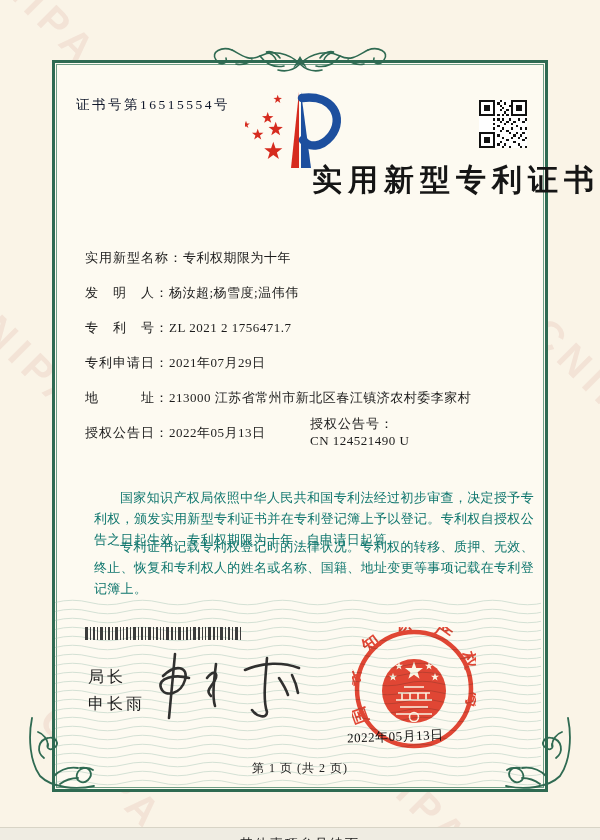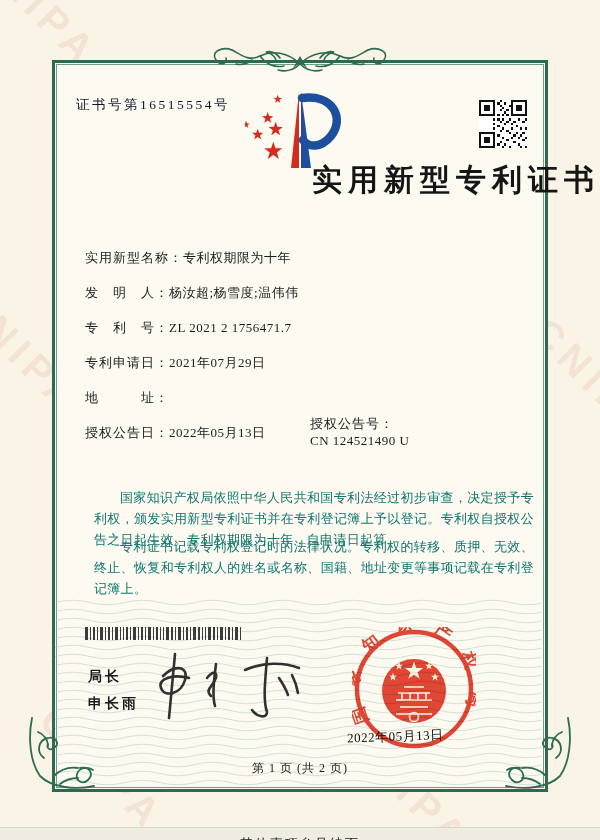--- a/index.html
+++ b/index.html
@@ -17,21 +17,21 @@
   .qr{left:479px;top:100px;}
   .title{left:0;top:160px;width:600px;text-align:right;font-size:30px;font-weight:700;letter-spacing:6px;color:#151515;}
   .fields{left:85px;top:240px;width:440px;font-size:13px;color:#1c1c1c;}
   .frow{height:35px;display:flex;align-items:center;position:relative;}
   .flabel{white-space:pre;min-width:78px;letter-spacing:1px;}
   .fvalue{letter-spacing:0.5px;}
   .grant-right{position:absolute;left:225px;top:0;display:flex;flex-direction:column;}
   .para{left:94px;top:487px;width:440px;font-size:13px;line-height:1.62;text-align:justify;text-indent:2em;color:#0f766e;letter-spacing:0.3px;}
   .para2{top:536px;}
   .barcode{left:85px;top:627px;}
-  .director{left:88px;top:663px;font-size:14px;font-weight:700;line-height:27px;letter-spacing:3px;color:#1c1c1c;font-family:"Liberation Sans","DejaVu Sans",sans-serif;}
+  .director{left:88px;top:663px;font-size:16px;font-weight:400;line-height:27px;letter-spacing:3px;color:#1c1c1c;font-family:"Liberation Sans","DejaVu Sans",sans-serif;}
   .signature{left:145px;top:646px;z-index:3;}
   .seal{left:352px;top:627px;z-index:3;mix-blend-mode:multiply;}
   .seal-date{left:347px;top:727px;width:140px;font-size:13px;color:#111;letter-spacing:0.5px;transform:rotate(-2deg);z-index:4;}
   .page-num{left:0;top:760px;width:600px;text-align:center;font-size:12px;color:#222;letter-spacing:1px;}
   .continuation{left:0;top:835px;width:600px;text-align:center;font-size:13px;color:#1a1a1a;letter-spacing:2px;}
   .page-edge{position:absolute;left:0;top:827px;width:600px;height:13px;background:#efece2;border-top:1px solid #d8d4c6;z-index:0;}
   .ornament{position:absolute;z-index:2;}
 </style>
 </head>
 <body>
@@ -149,20 +149,21 @@
     <div class="frow">
       <span class="flabel">专　利　号：</span>
       <span class="fvalue">ZL 2021 2 1756471.7</span>
     </div>
     <div class="frow">
       <span class="flabel">专利申请日：</span>
       <span class="fvalue">2021年07月29日</span>
     </div>
     <div class="frow">
       <span class="flabel">地　　　址：</span>
+      <span class="fvalue">213000 江苏省常州市新北区春江镇济农村委李家村</span>
     </div>
     <div class="frow">
       <span class="flabel">授权公告日：</span>
       <span class="fvalue">2022年05月13日</span>
       <span class="grant-right">
         <span class="flabel">授权公告号：</span>
         <span class="fvalue">CN 124521490 U</span>
       </span>
     </div>
   </div>

